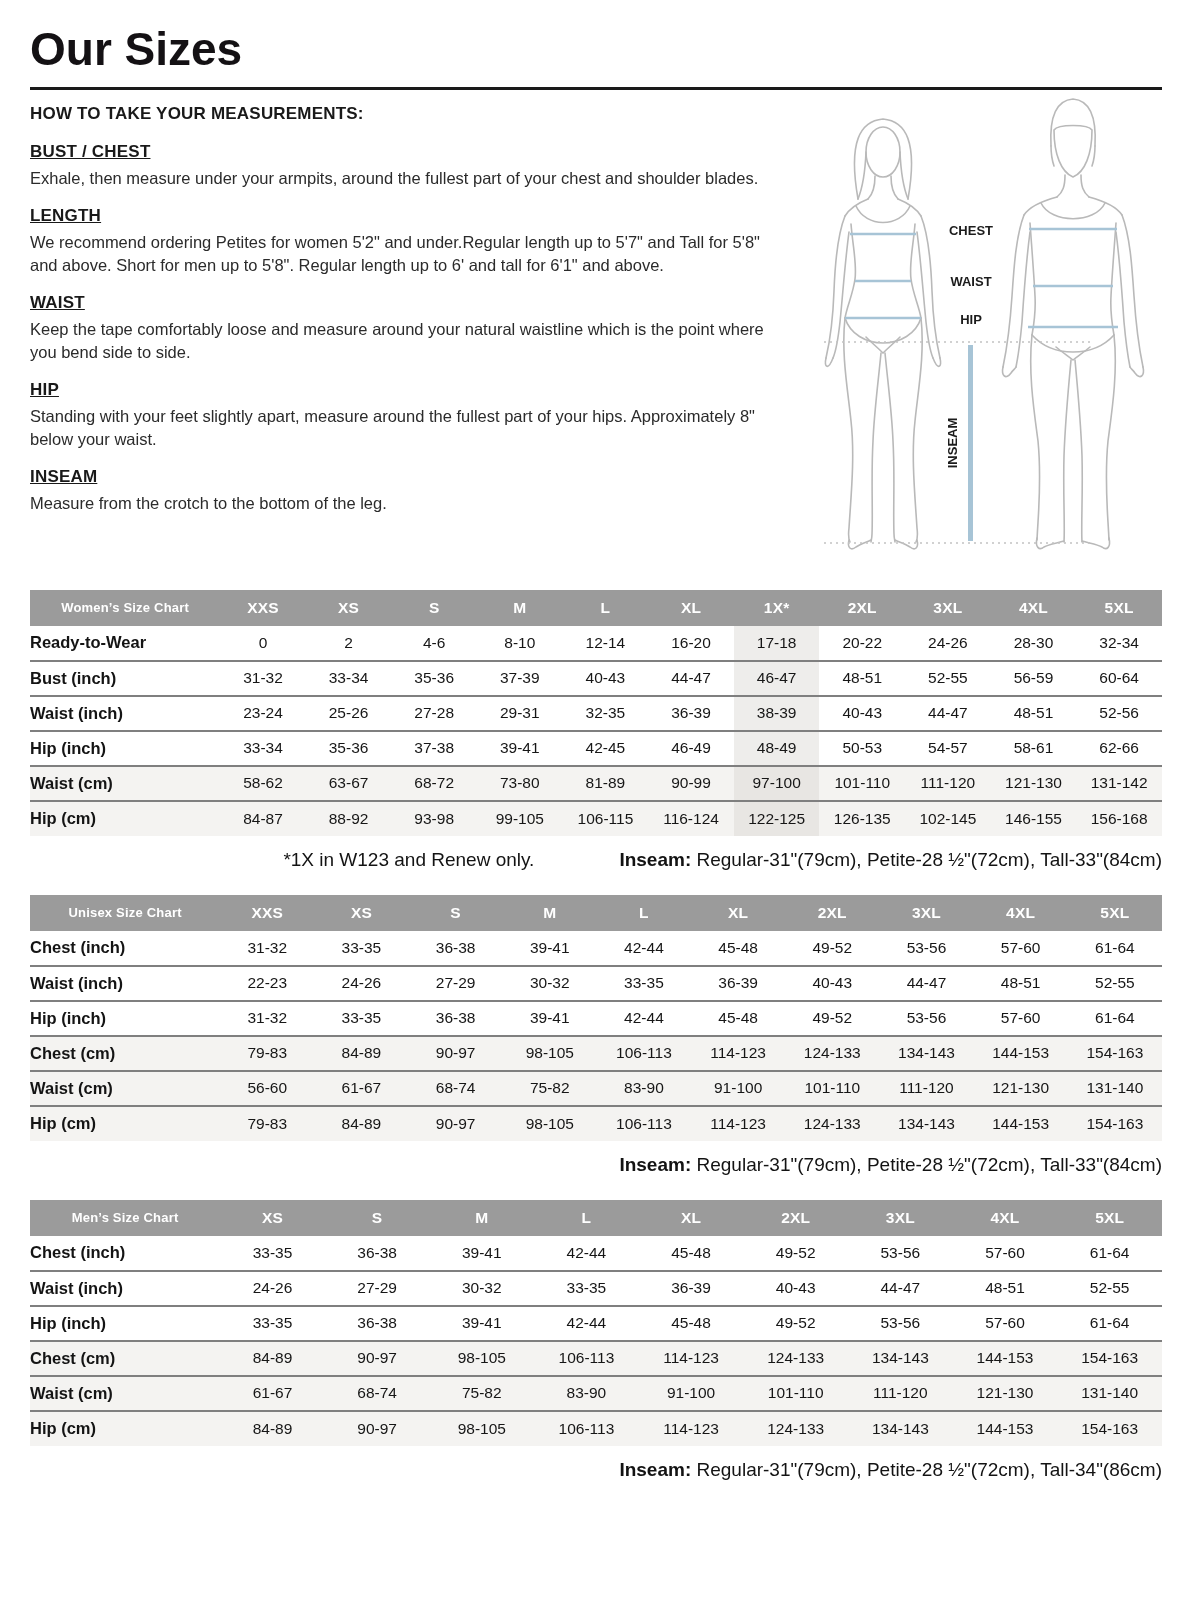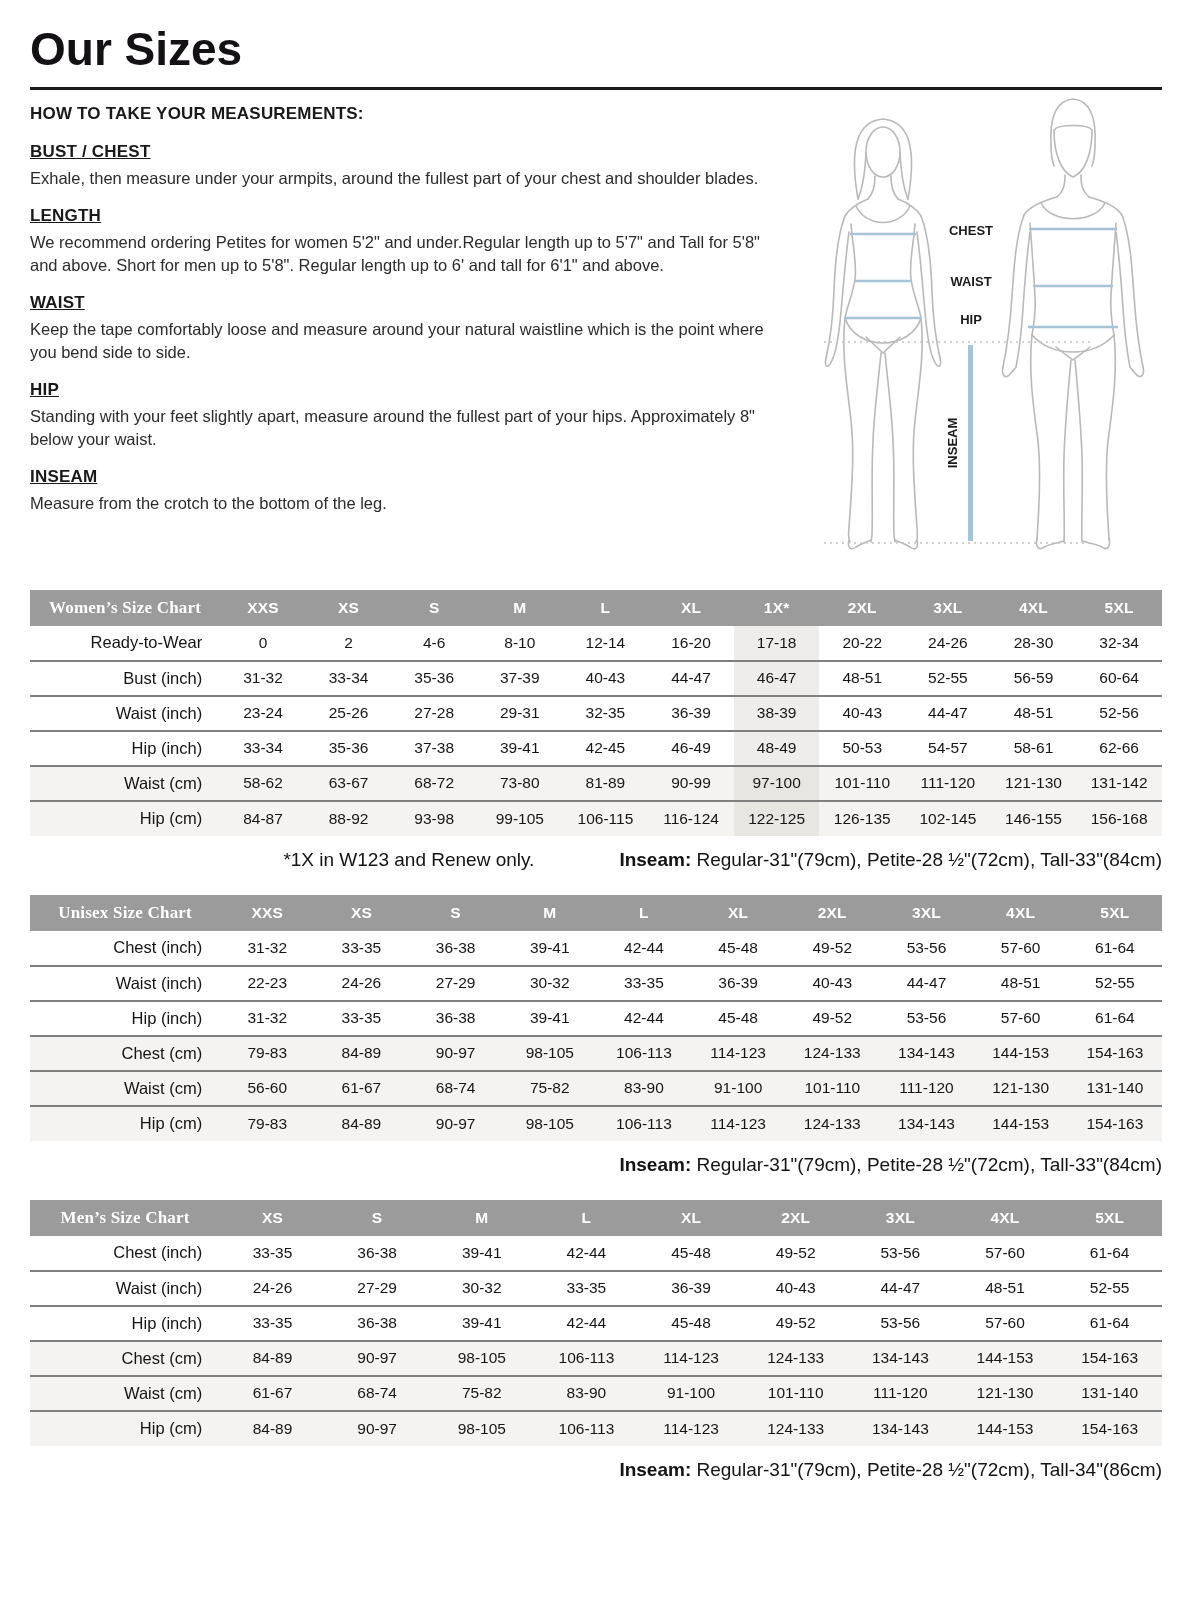--- a/index.html
+++ b/index.html
@@ -31,28 +31,28 @@
   .diagram svg text{font-family:"Liberation Sans",sans-serif;font-weight:700;fill:#1c1c1c;}
 
   #tables{margin-top:14px;}
   .tblock{margin-top:24px;}
   table.sizes{width:100%;border-collapse:collapse;table-layout:fixed;}
   col.labelcol{width:16.8%;}
   table.sizes thead th{
     background:var(--header-bg);color:#fff;font-size:15.5px;font-weight:700;
     height:36px;text-align:center;letter-spacing:.2px;
   }
-  table.sizes thead th.tname{font-size:17px;font-family:Liberation Serif, serif;}
+  table.sizes thead th.tname{font-size:13px;}
   table.sizes tbody td{
     text-align:center;font-size:15.5px;color:#161616;height:35px;
     border-top:2px solid var(--sep);background:#fff;
   }
   table.sizes tbody tr:first-child td{border-top:none;}
   table.sizes td.rowlabel{
-    text-align:right;padding-right:18px;font-weight:400;font-size:16.5px;color:#141414;
+    text-align:left;padding-right:18px;font-weight:700;font-size:16.5px;color:#141414;
   }
   table.sizes tr.shaded td{background:var(--row-shade);}
   table.sizes td.hl{background:var(--hl);}
   table.sizes tr.shaded td.hl{background:var(--hl-shaded);}
   .t-unisex thead th{height:38px;}
   .t-unisex tbody td{height:39px;}
   .t-mens tbody td{height:36px;}
   .foot{
     display:flex;justify-content:flex-end;gap:85px;
     font-size:19px;color:#131313;margin-top:13px;

